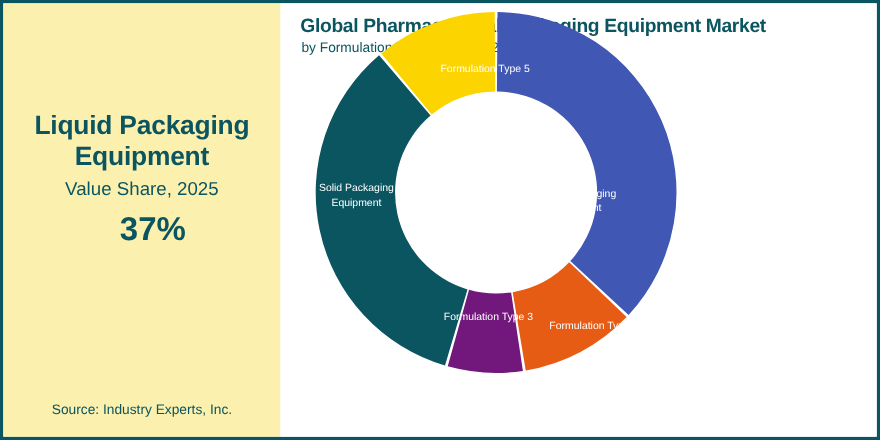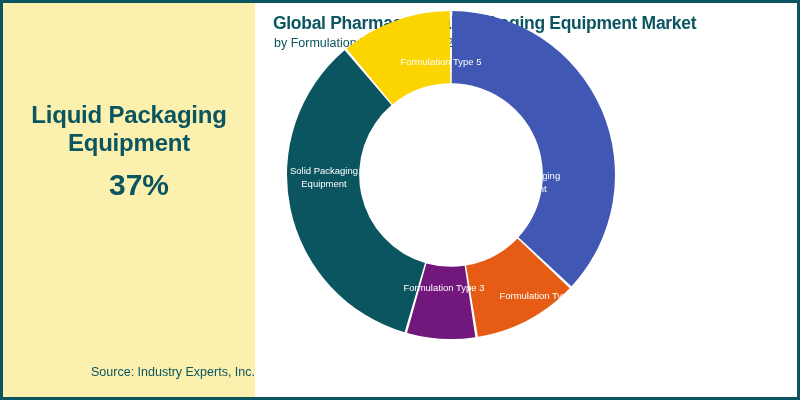--- a/index.html
+++ b/index.html
@@ -47,21 +47,21 @@
     font-size:30px;
     font-weight:bold;
     color:#0b5560;
     margin-top:10px;
     margin-left:20px;
   }
   #source-block{
     position:absolute;
     left:0;bottom:16px;
     width:252px;
-    text-align:right;
+    text-align:center;
     font-size:12.5px;
     color:#0b5560;
     line-height:1.45;
   }
   
   #right-panel{
     position:absolute;
     left:252px;top:0;
     width:542px;height:394px;
     background:#ffffff;
@@ -98,20 +98,21 @@
 </style>
 </head>
 <body>
 
 <div id="frame">
 
   <div id="left-panel">
 
     <div id="callout-block">
       <div id="callout-title">Liquid Packaging Equipment</div>
+      <div id="callout-sub">Value Share, 2025</div>
       <div id="callout-value">37%</div>
     </div>
 
     <div id="source-block">
       <div>Source: Industry Experts, Inc.</div>
     </div>
 
   </div>
 
   <div id="right-panel">

